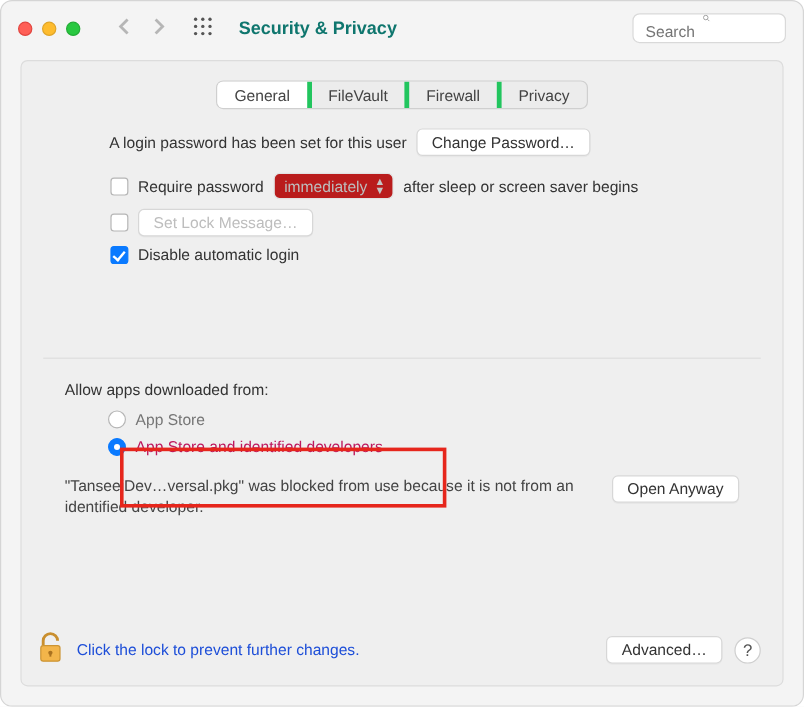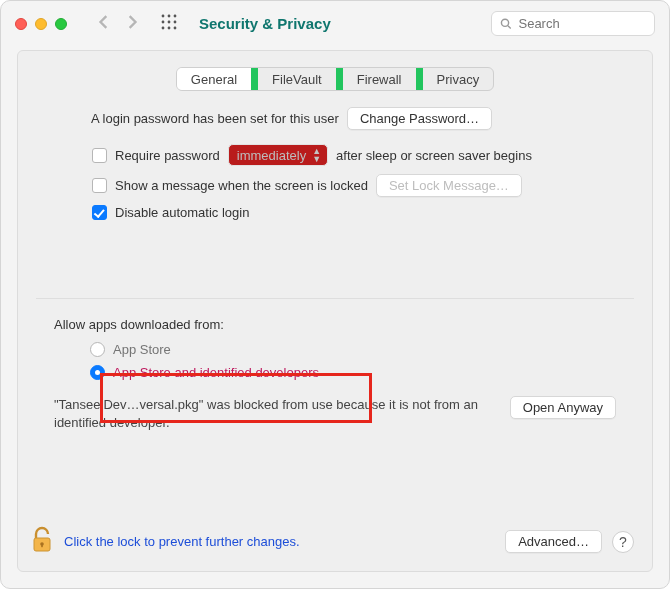--- a/index.html
+++ b/index.html
@@ -37,22 +37,23 @@
   .grid-icon { margin-left: 10px; color: #555; }
   .title { font-weight: 600; font-size: 15px; margin-left: 10px; color: #0f766e; }
   .spacer { flex: 1; }
   .search {
     display: flex; align-items: center;
     background: #fff;
     border: 1px solid #d9d9d9;
     border-radius: 6px;
     padding: 0 8px;
     height: 25px;
-    width: 164px;
+    width: 128px;
     color: #9a9a9a;
+    flex-direction: column;
   }
   .search input {
     border: none; outline: none; background: transparent;
     font-size: 13px; width: 100%; color: #555;
   }
   .search svg { margin-right: 5px; }
 
   .content {
     flex: 1;
     margin: 6px 16px 16px 16px;
@@ -74,21 +75,21 @@
     display: flex;
     border: 1px solid #cfcfcf;
     border-radius: 6px;
     overflow: hidden;
     background: #ececec;
     height: 24px;
   }
   .seg div {
     padding: 3px 14px;
     font-size: 13px;
-    border-right: 7px solid #22c55e;
+    border-right: 4px solid #22c55e;
     color: #444;
     line-height: 18px;
   }
   .seg div:last-child { border-right: none; }
   .seg .active { background: #fff; }
 
   .inner {
     padding: 0 36px 0 36px;
   }
 
@@ -247,21 +248,20 @@
           <span class="chev-pair">
               <span class="chev">▲</span>
               <span class="chev">▼</span>
             </span>
         </span>
         <span>after sleep or screen saver begins</span>
       </div>
 
       <div class="row indent-1">
         <span class="checkbox"></span>
-        <span>Show a message when the screen is locked</span>
         <button class="btn disabled">Set Lock Message…</button>
       </div>
 
       <div class="row indent-1">
         <span class="checkbox checked"></span>
         <span>Disable automatic login</span>
       </div>
     </div>
 
     <div class="divider"></div>

